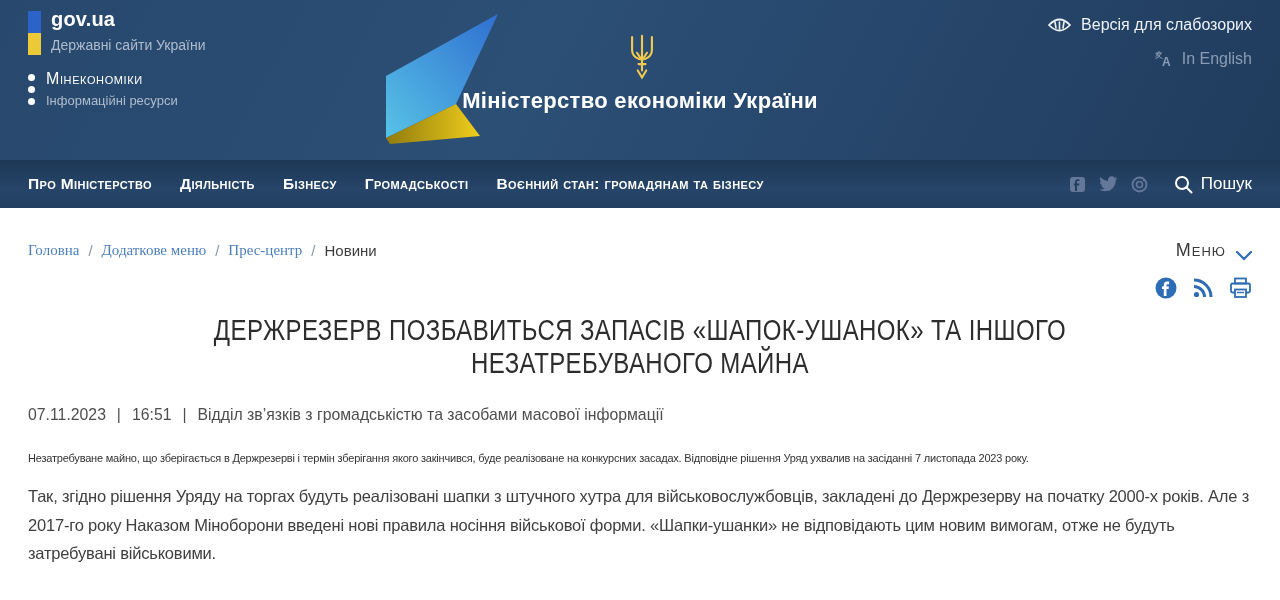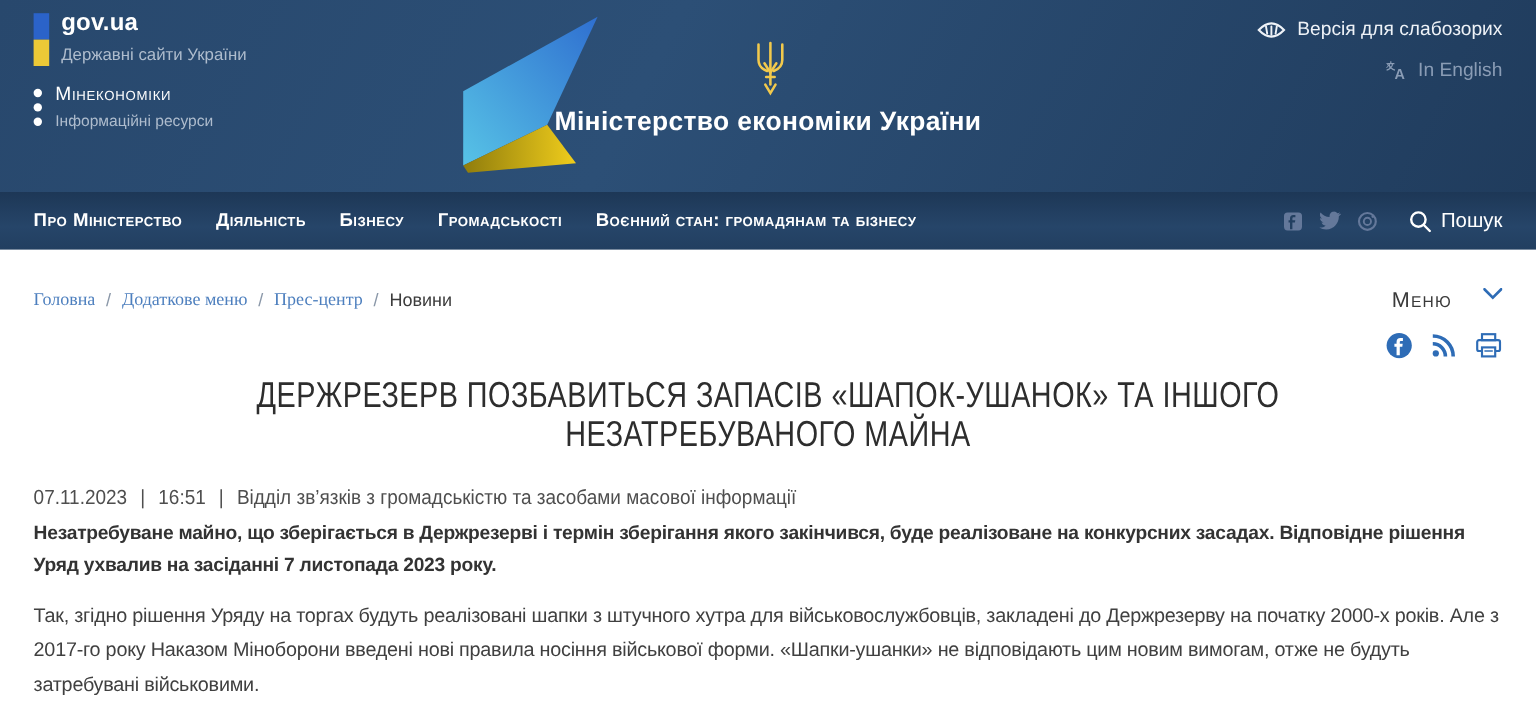--- a/index.html
+++ b/index.html
@@ -47,35 +47,35 @@
   .search-box { display:flex; align-items:center; gap:8px; cursor:pointer; }
   .search-label { color:#fff; font-size:17px; }
 
   
   .content { padding:0 28px; }
   .crumb-row { display:flex; align-items:center; justify-content:space-between; margin-top:32px; }
   .breadcrumb { display:flex; align-items:center; gap:9px; font-size:15px; }
   .crumb-link { color:#4d7fbe; cursor:pointer;font-family:Liberation Serif, serif; }
   .crumb-sep { color:#8a97a8; }
   .crumb-current { color:#3c3c3c; }
-  .menu-toggle { display:flex; align-items:flex-start; gap:26px; cursor:pointer; }
+  .menu-toggle { display:flex; align-items:flex-end; gap:10px; cursor:pointer; }
   .menu-label { color:#3a3a3a; font-size:18px; font-variant:small-caps; letter-spacing:1px; }
 
   .share-row { display:flex; justify-content:flex-end; align-items:center; gap:15px; margin-top:16px; }
   .share-row svg { cursor:pointer; }
 
   .article-title { margin-top:14px; text-align:center; color:#2d2d2d; }
   .article-title .line { display:block; font-size:30px; font-weight:500;
     transform:scaleX(.8); transform-origin:50% 50%; white-space:nowrap; letter-spacing:.5px; line-height:1.1; }
 
   .meta-line { margin-top:26px; color:#4e4e4e; font-size:17px;
                transform:scaleX(.93); transform-origin:0 50%; white-space:nowrap; }
   .meta-line .sep { margin:0 7px; color:#4e4e4e; }
 
-  .lead-par { margin-top:6px; font-size:16px; font-weight:bold; color:#333;
+  .lead-par { margin-top:24px; font-size:11px; font-weight:normal; color:#333;
               line-height:1.7; letter-spacing:-.2px; }
   .body-par { margin-top:14px; font-size:16.5px; color:#404040;
               line-height:1.75; letter-spacing:-.2px; }
 </style>
 </head>
 <body>
 
 <header class="site-header">
 
   <div class="gov-block">

